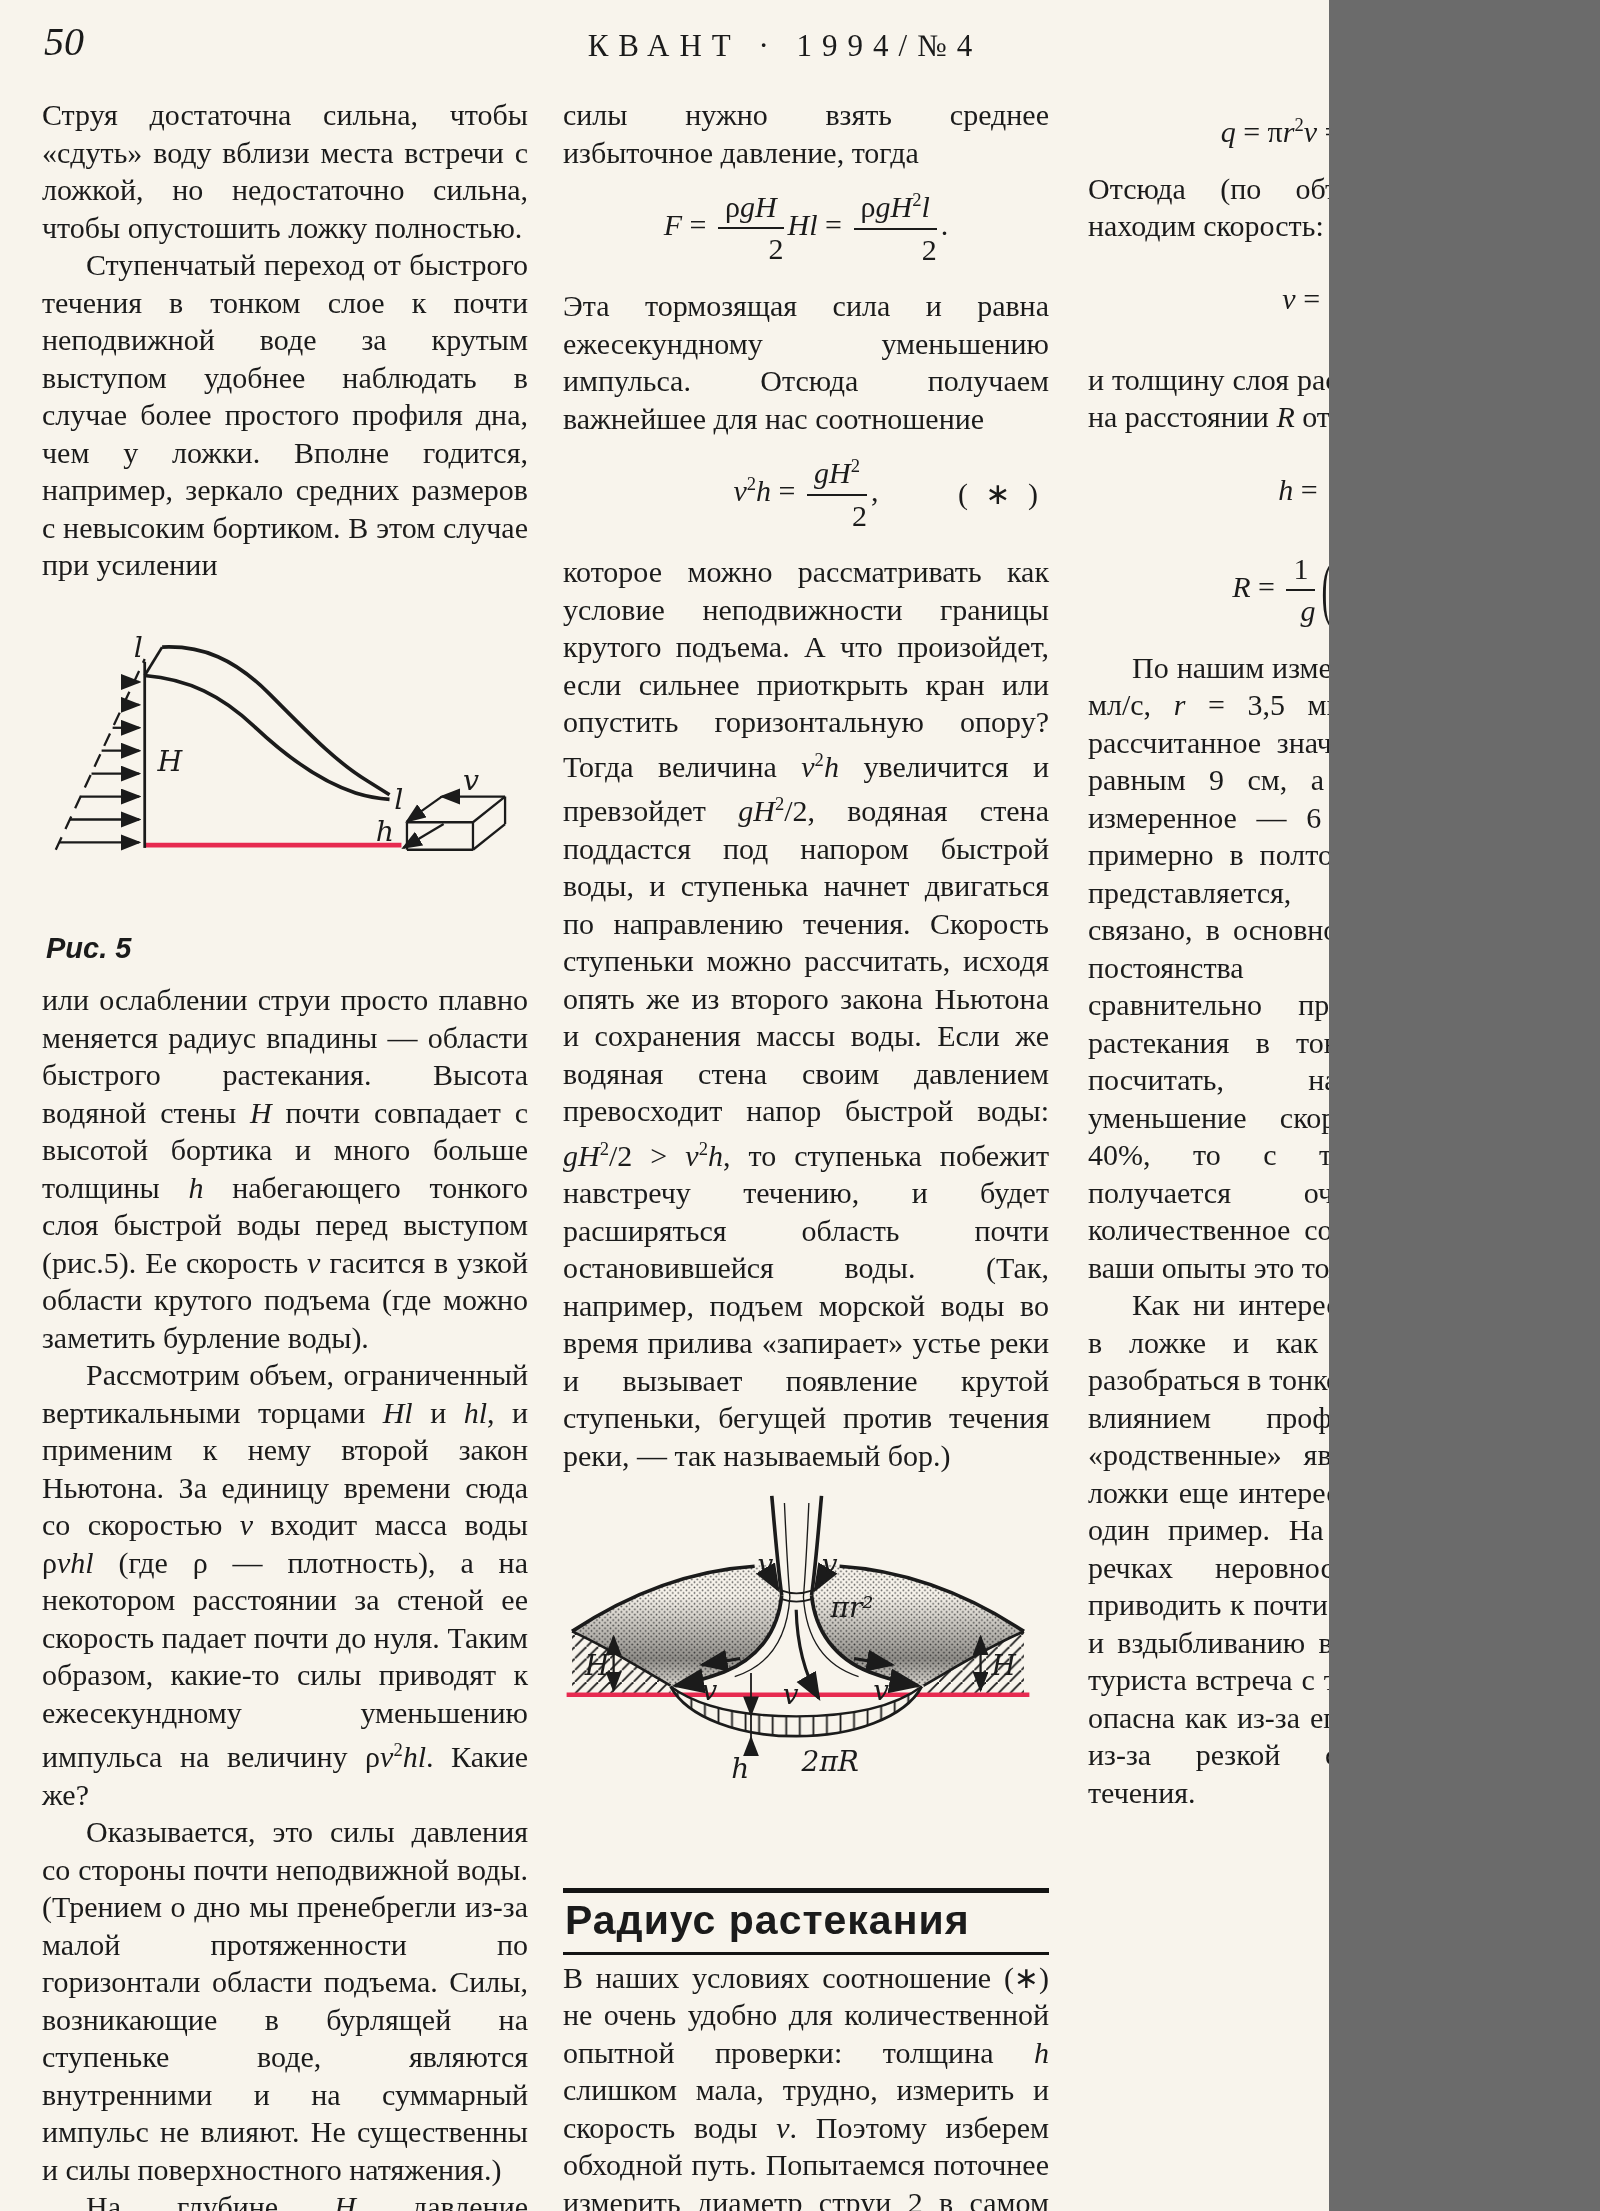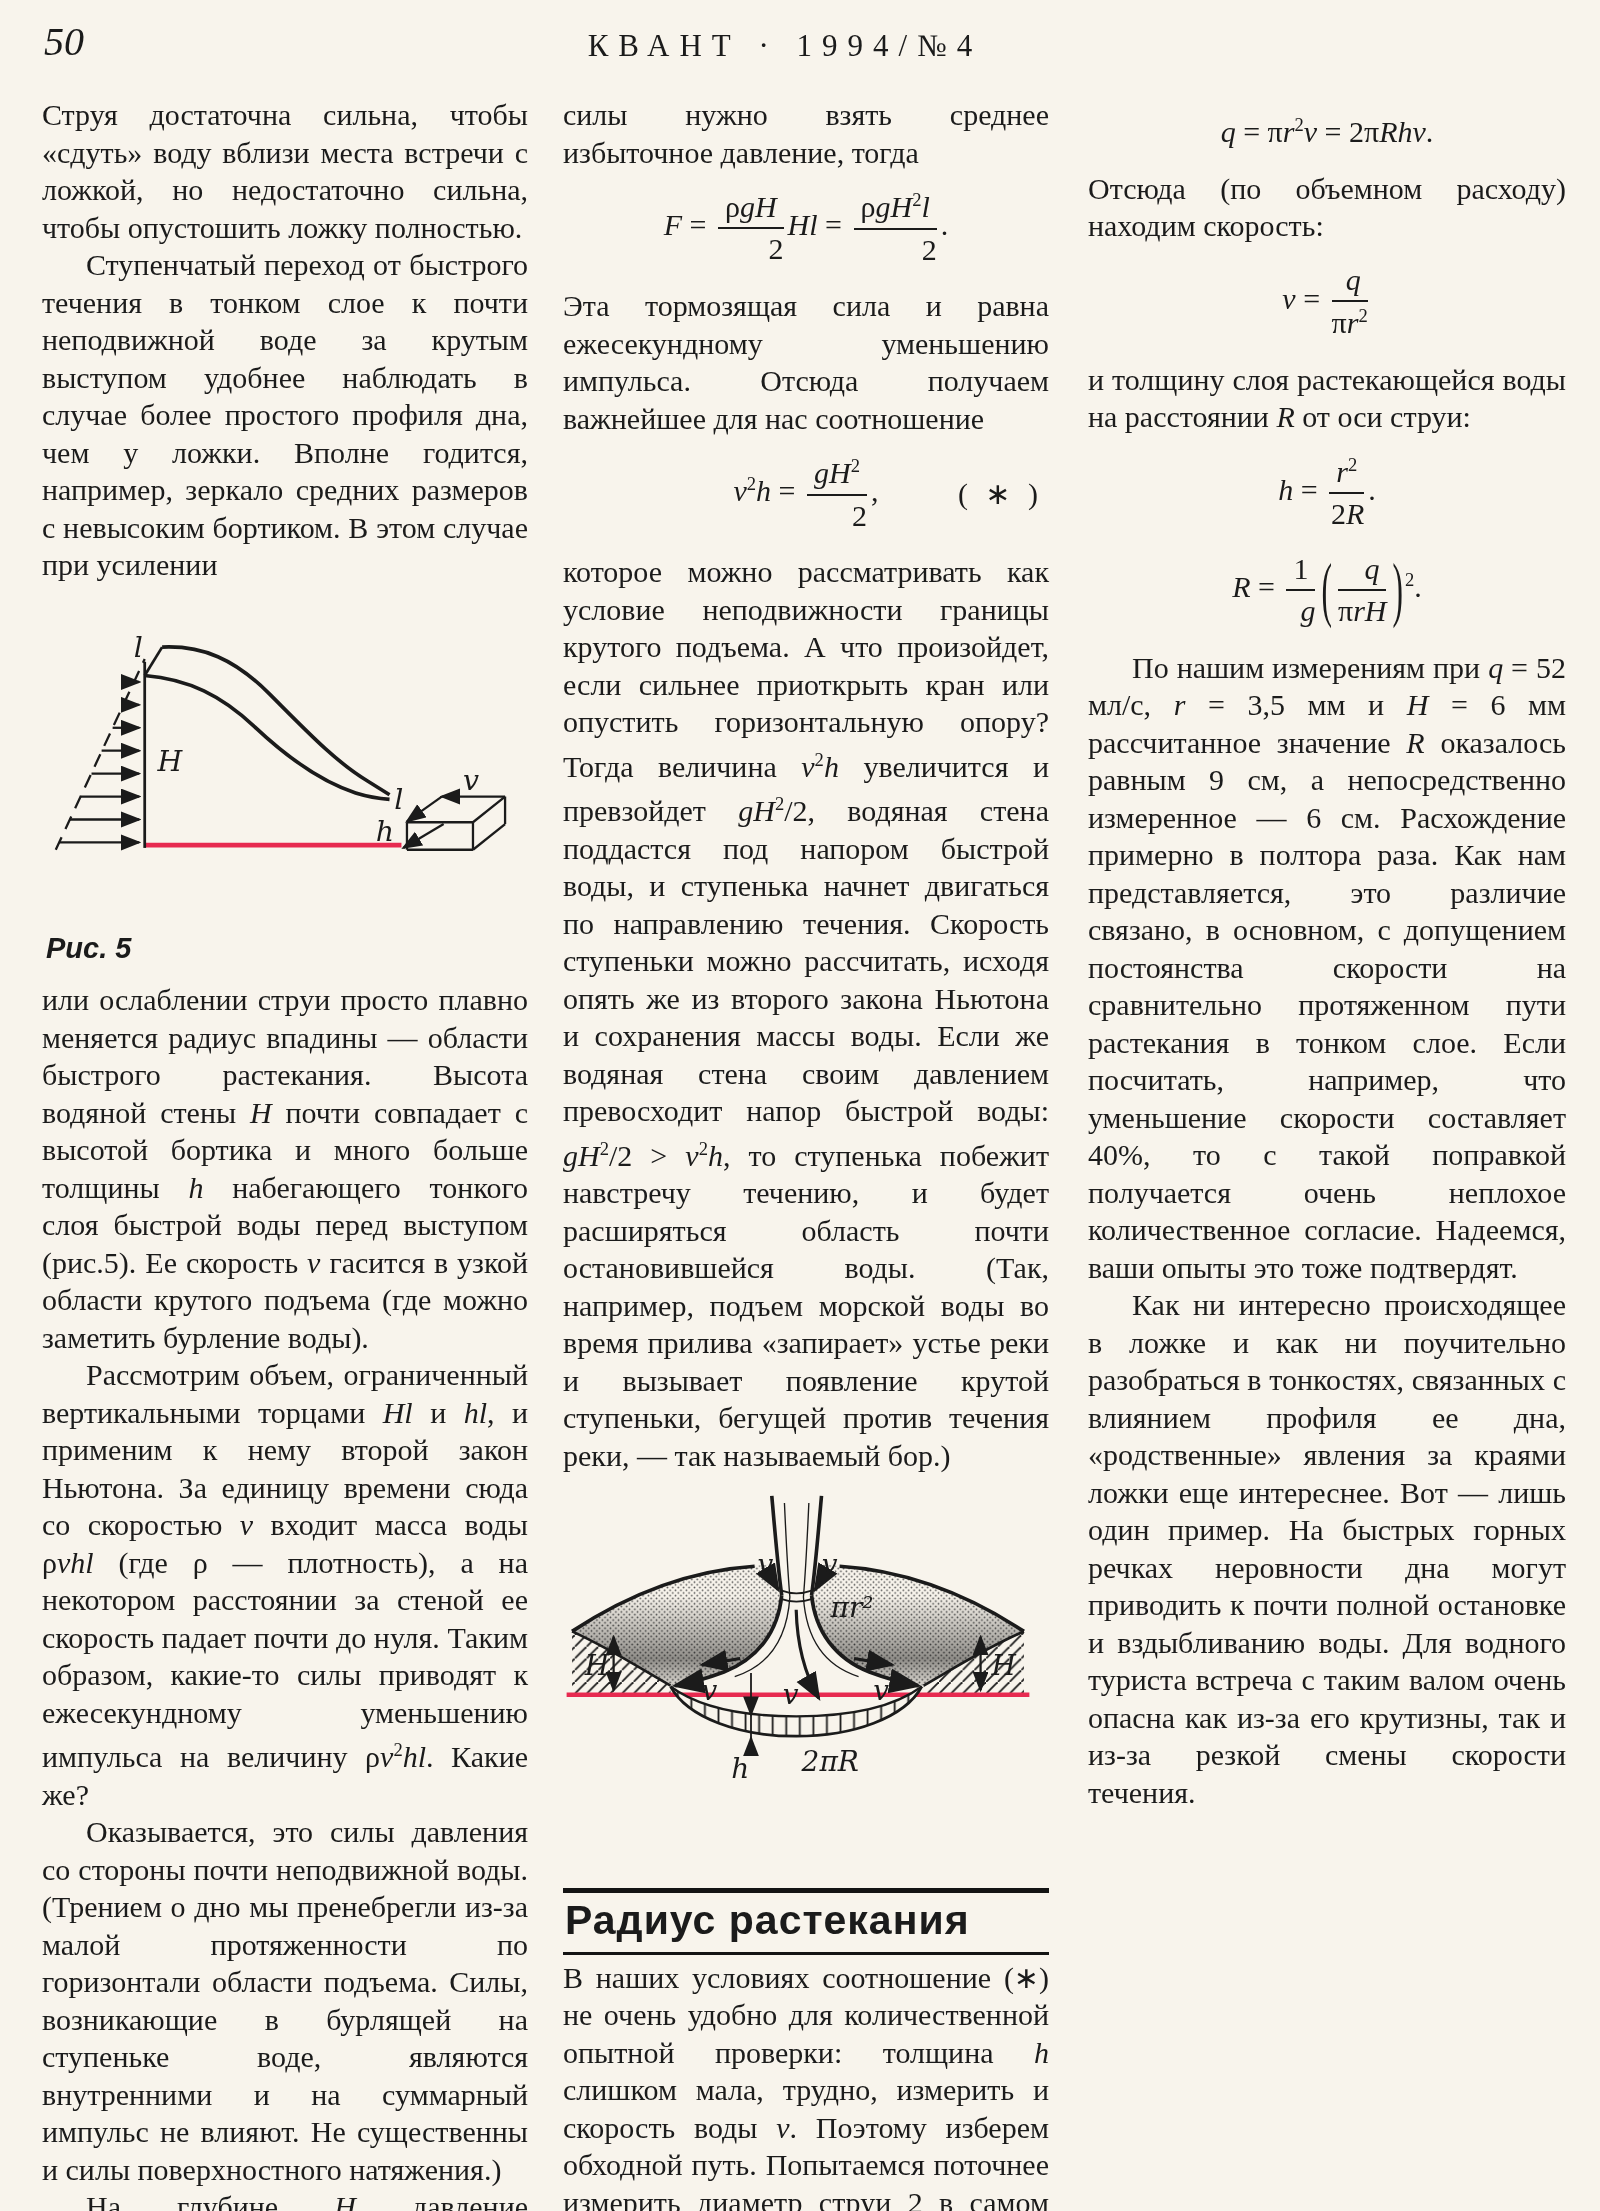--- a/index.html
+++ b/index.html
@@ -1,16 +1,16 @@
 <!DOCTYPE html>
 <html><head>
 <meta charset="utf-8">
 <style>
   html,body{margin:0;padding:0;background:#6b6b6b;}
-  .page{position:relative;width:1600px;height:2211px;background:#f8f4ec;overflow:hidden;
+  .page{position:relative;width:1329px;height:2211px;background:#f8f4ec;overflow:hidden;
         font-family:"Liberation Serif",serif;color:#1b1b1b;}
   .pgnum{position:absolute;left:44px;top:18px;font-size:40px;font-style:italic;}
   .jhead{position:absolute;left:0;top:28px;width:1570px;text-align:center;font-size:31px;letter-spacing:10px;}
   .col{position:absolute;top:96px;font-size:30px;line-height:37.5px;text-align:justify;}
   #col-left{left:42px;width:486px;}
   #col-mid{left:563px;width:486px;}
   #col-right{left:1088px;width:478px;}
   p{margin:0;}
   .ind{text-indent:44px;}
   i{font-style:italic;}

